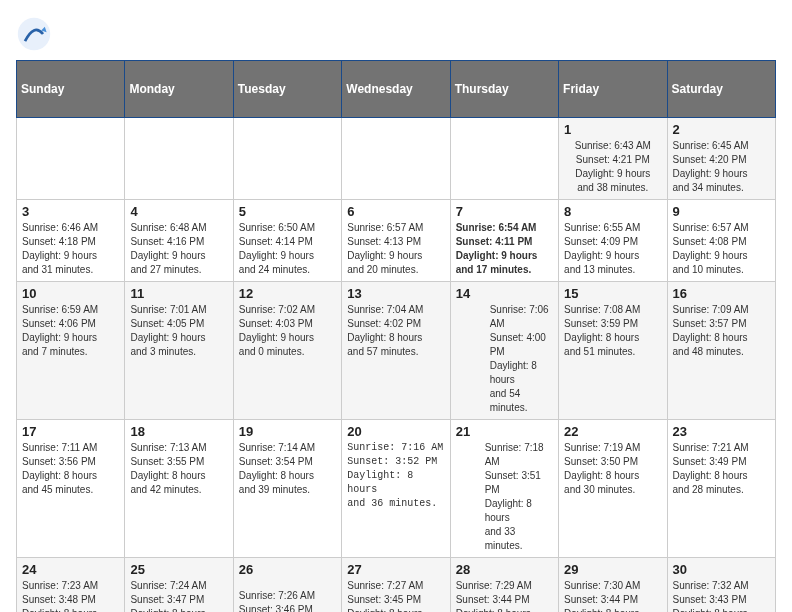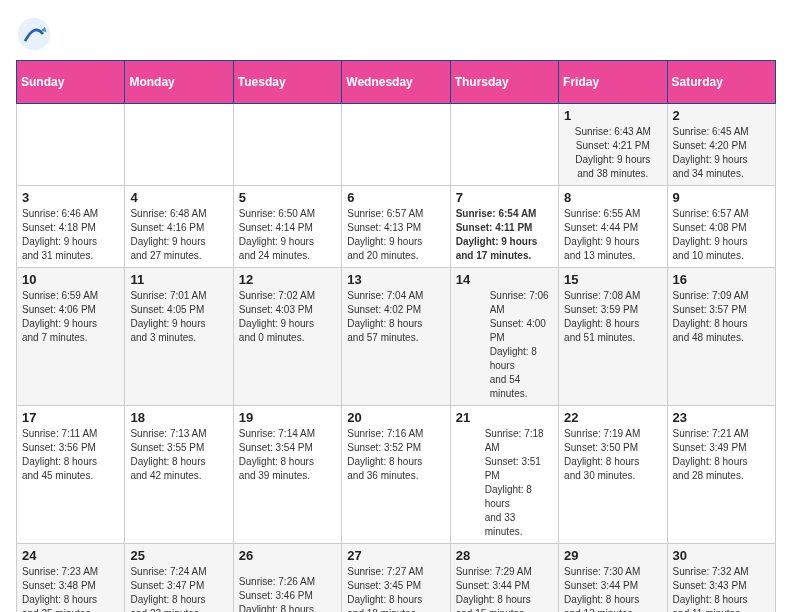--- a/index.html
+++ b/index.html
@@ -43,25 +43,25 @@
     .location {
       font-size: 14px;
       color: #444;
     }
     table {
       width: 100%;
       border-collapse: collapse;
       table-layout: fixed;
     }
     thead tr th {
-      background: #ec4899;
+      background: #737373;
       color: #fff;
       font-size: 12px;
       font-weight: bold;
-      padding: 14px 4px;
+      padding: 21px 4px;
       text-align: left;
       border: 1px solid #1a4a8a;
     }
     tbody tr td {
       vertical-align: top;
       border: 1px solid #ccc;
       padding: 4px 5px;
       font-size: 10px;
       color: #333;
       height: 80px;
@@ -171,21 +171,21 @@
         <td>
           <span class="day-number">7</span>
           <div class="day-info" style="white-space: pre-line; font-weight: bold;">Sunrise: 6:54 AM
 Sunset: 4:11 PM
 Daylight: 9 hours
 and 17 minutes.</div>
         </td>
         <td>
           <span class="day-number">8</span>
           <div class="day-info" style="white-space: pre-line;">Sunrise: 6:55 AM
-Sunset: 4:44 PM
+Sunset: 4:09 PM
 Daylight: 9 hours
 and 13 minutes.</div>
         </td>
         <td>
           <span class="day-number">9</span>
           <div class="day-info" style="white-space: pre-line;">Sunrise: 6:57 AM
 Sunset: 4:08 PM
 Daylight: 9 hours
 and 10 minutes.</div>
         </td>
@@ -258,21 +258,21 @@
         </td>
         <td>
           <span class="day-number">19</span>
           <div class="day-info" style="white-space: pre-line;">Sunrise: 7:14 AM
 Sunset: 3:54 PM
 Daylight: 8 hours
 and 39 minutes.</div>
         </td>
         <td>
           <span class="day-number">20</span>
-          <div class="day-info" style="white-space: pre-line;">Sunrise: 7:16 AM
+          <div class="day-info" style="white-space: pre-line; font-family: Liberation Mono, monospace;">Sunrise: 7:16 AM
 Sunset: 3:52 PM
 Daylight: 8 hours
 and 36 minutes.</div>
         </td>
         <td>
           <span class="day-number">21</span>
           <div class="day-info" style="white-space: pre-line; margin-left: 29px;">Sunrise: 7:18 AM
 Sunset: 3:51 PM
 Daylight: 8 hours
 and 33 minutes.</div>

